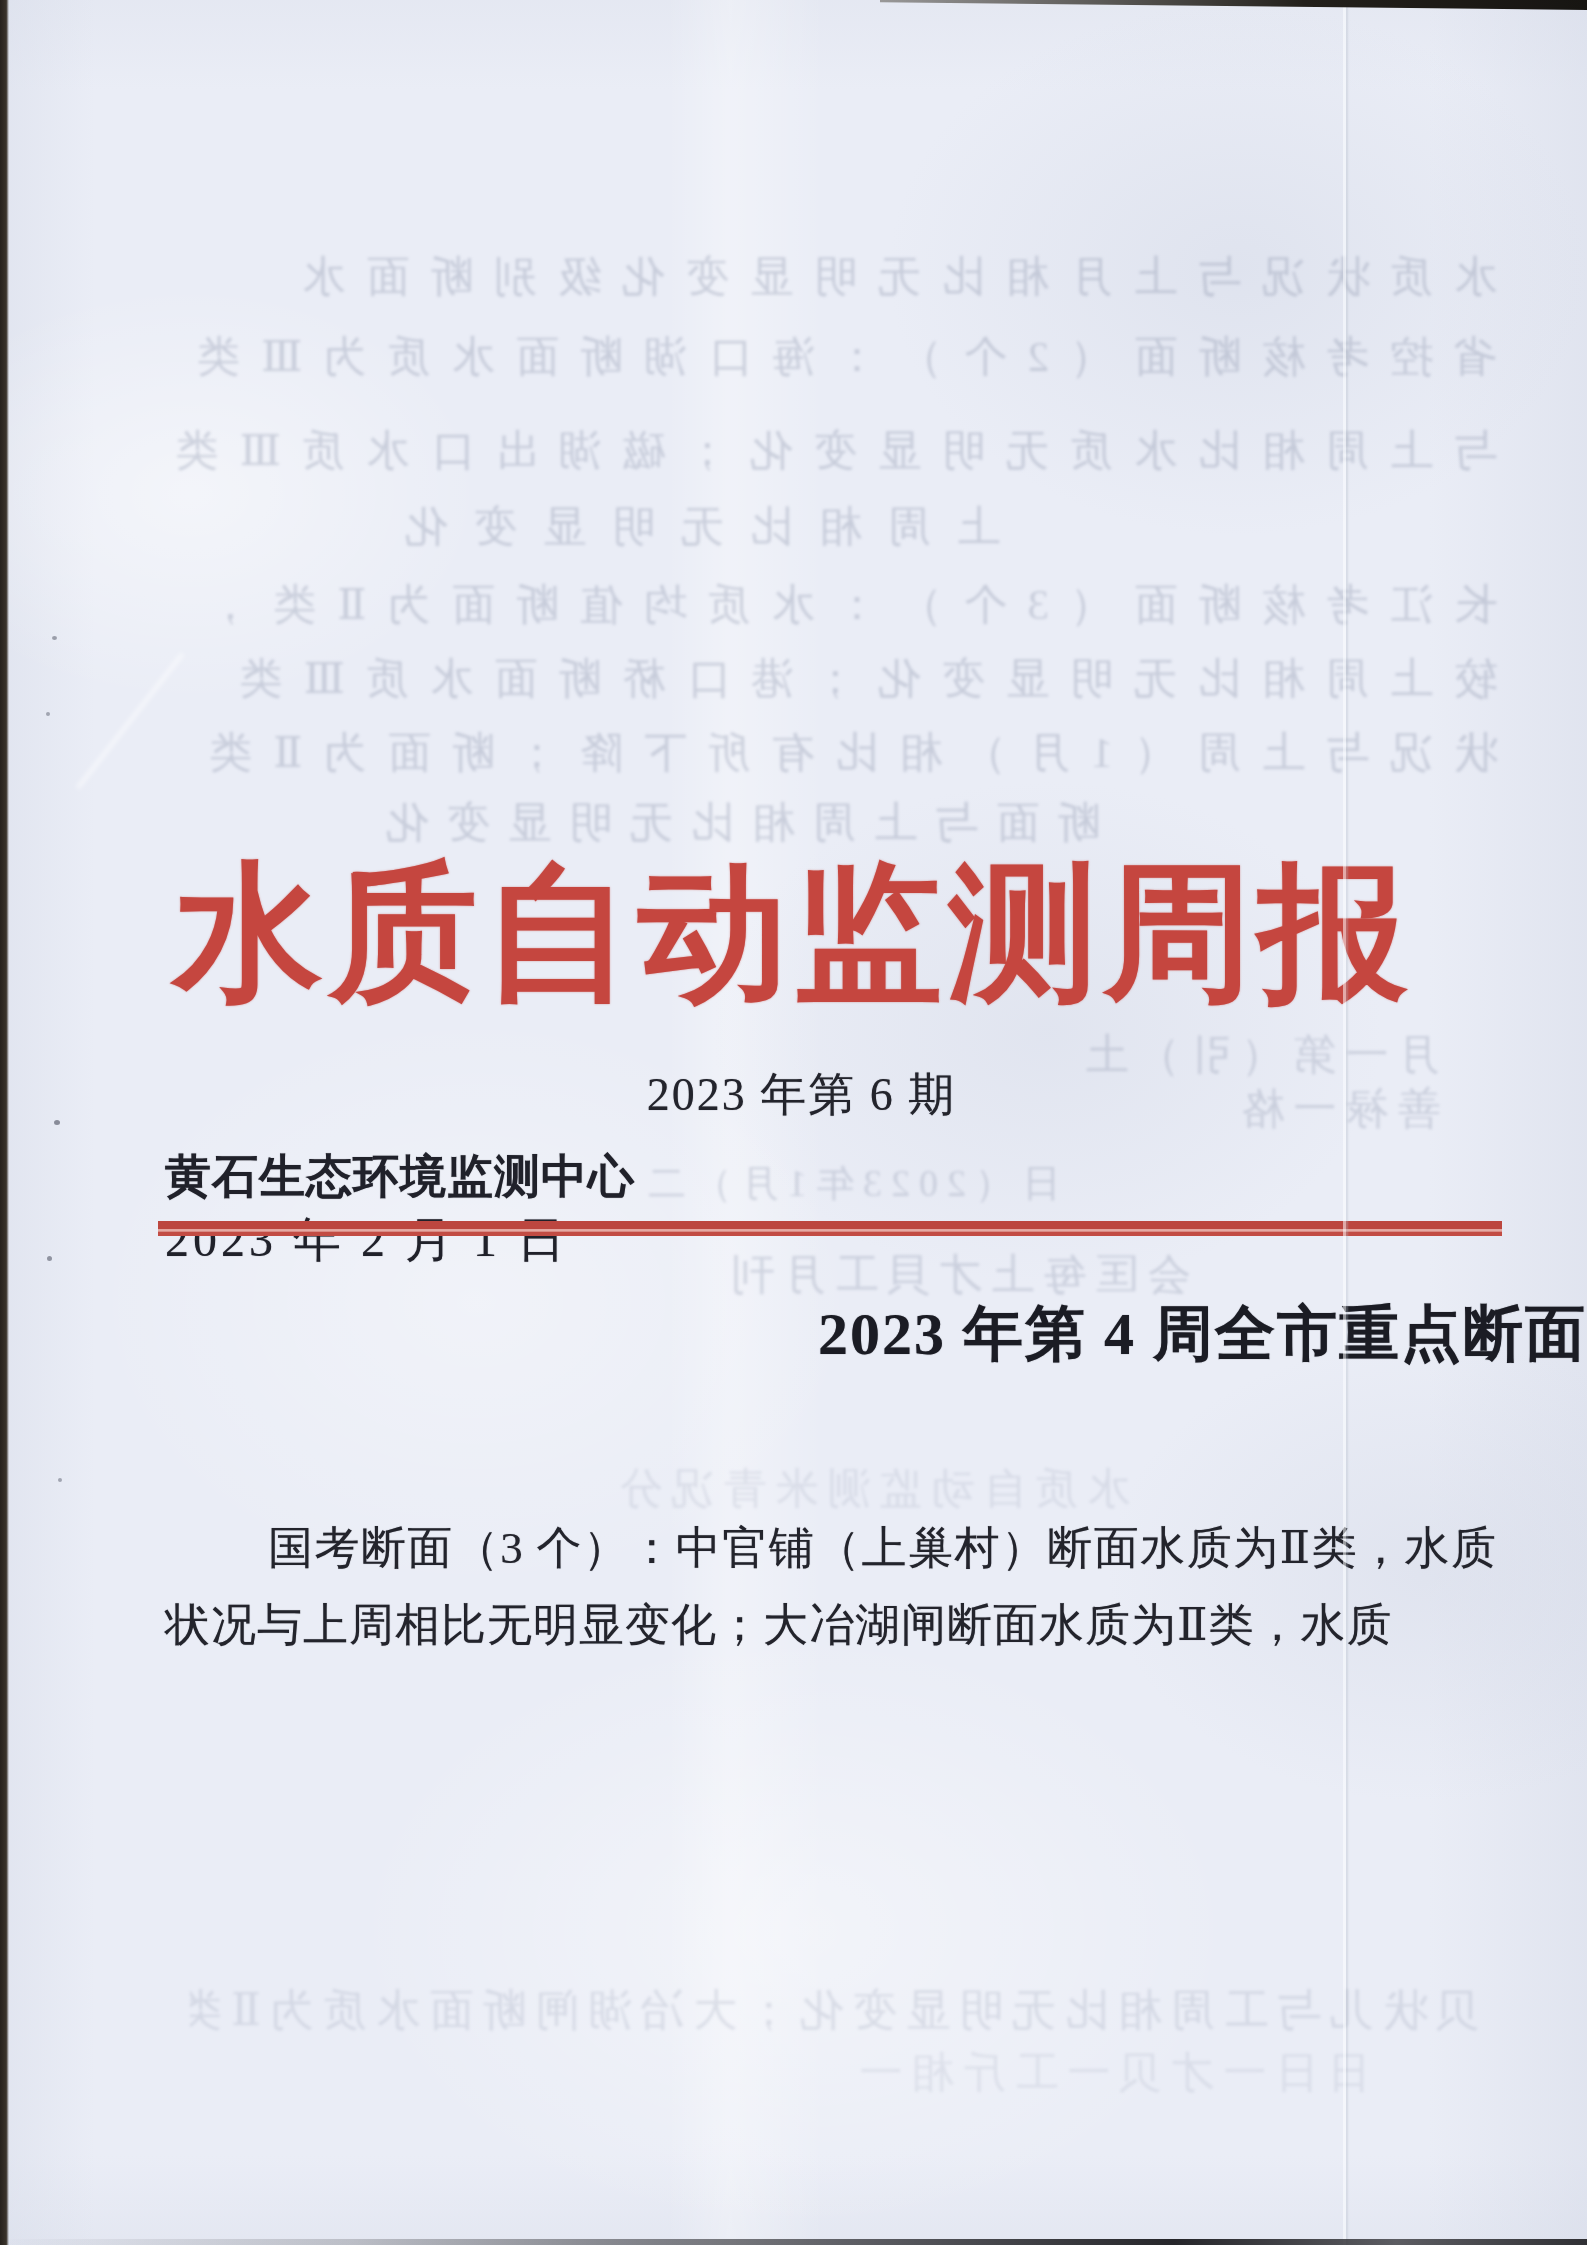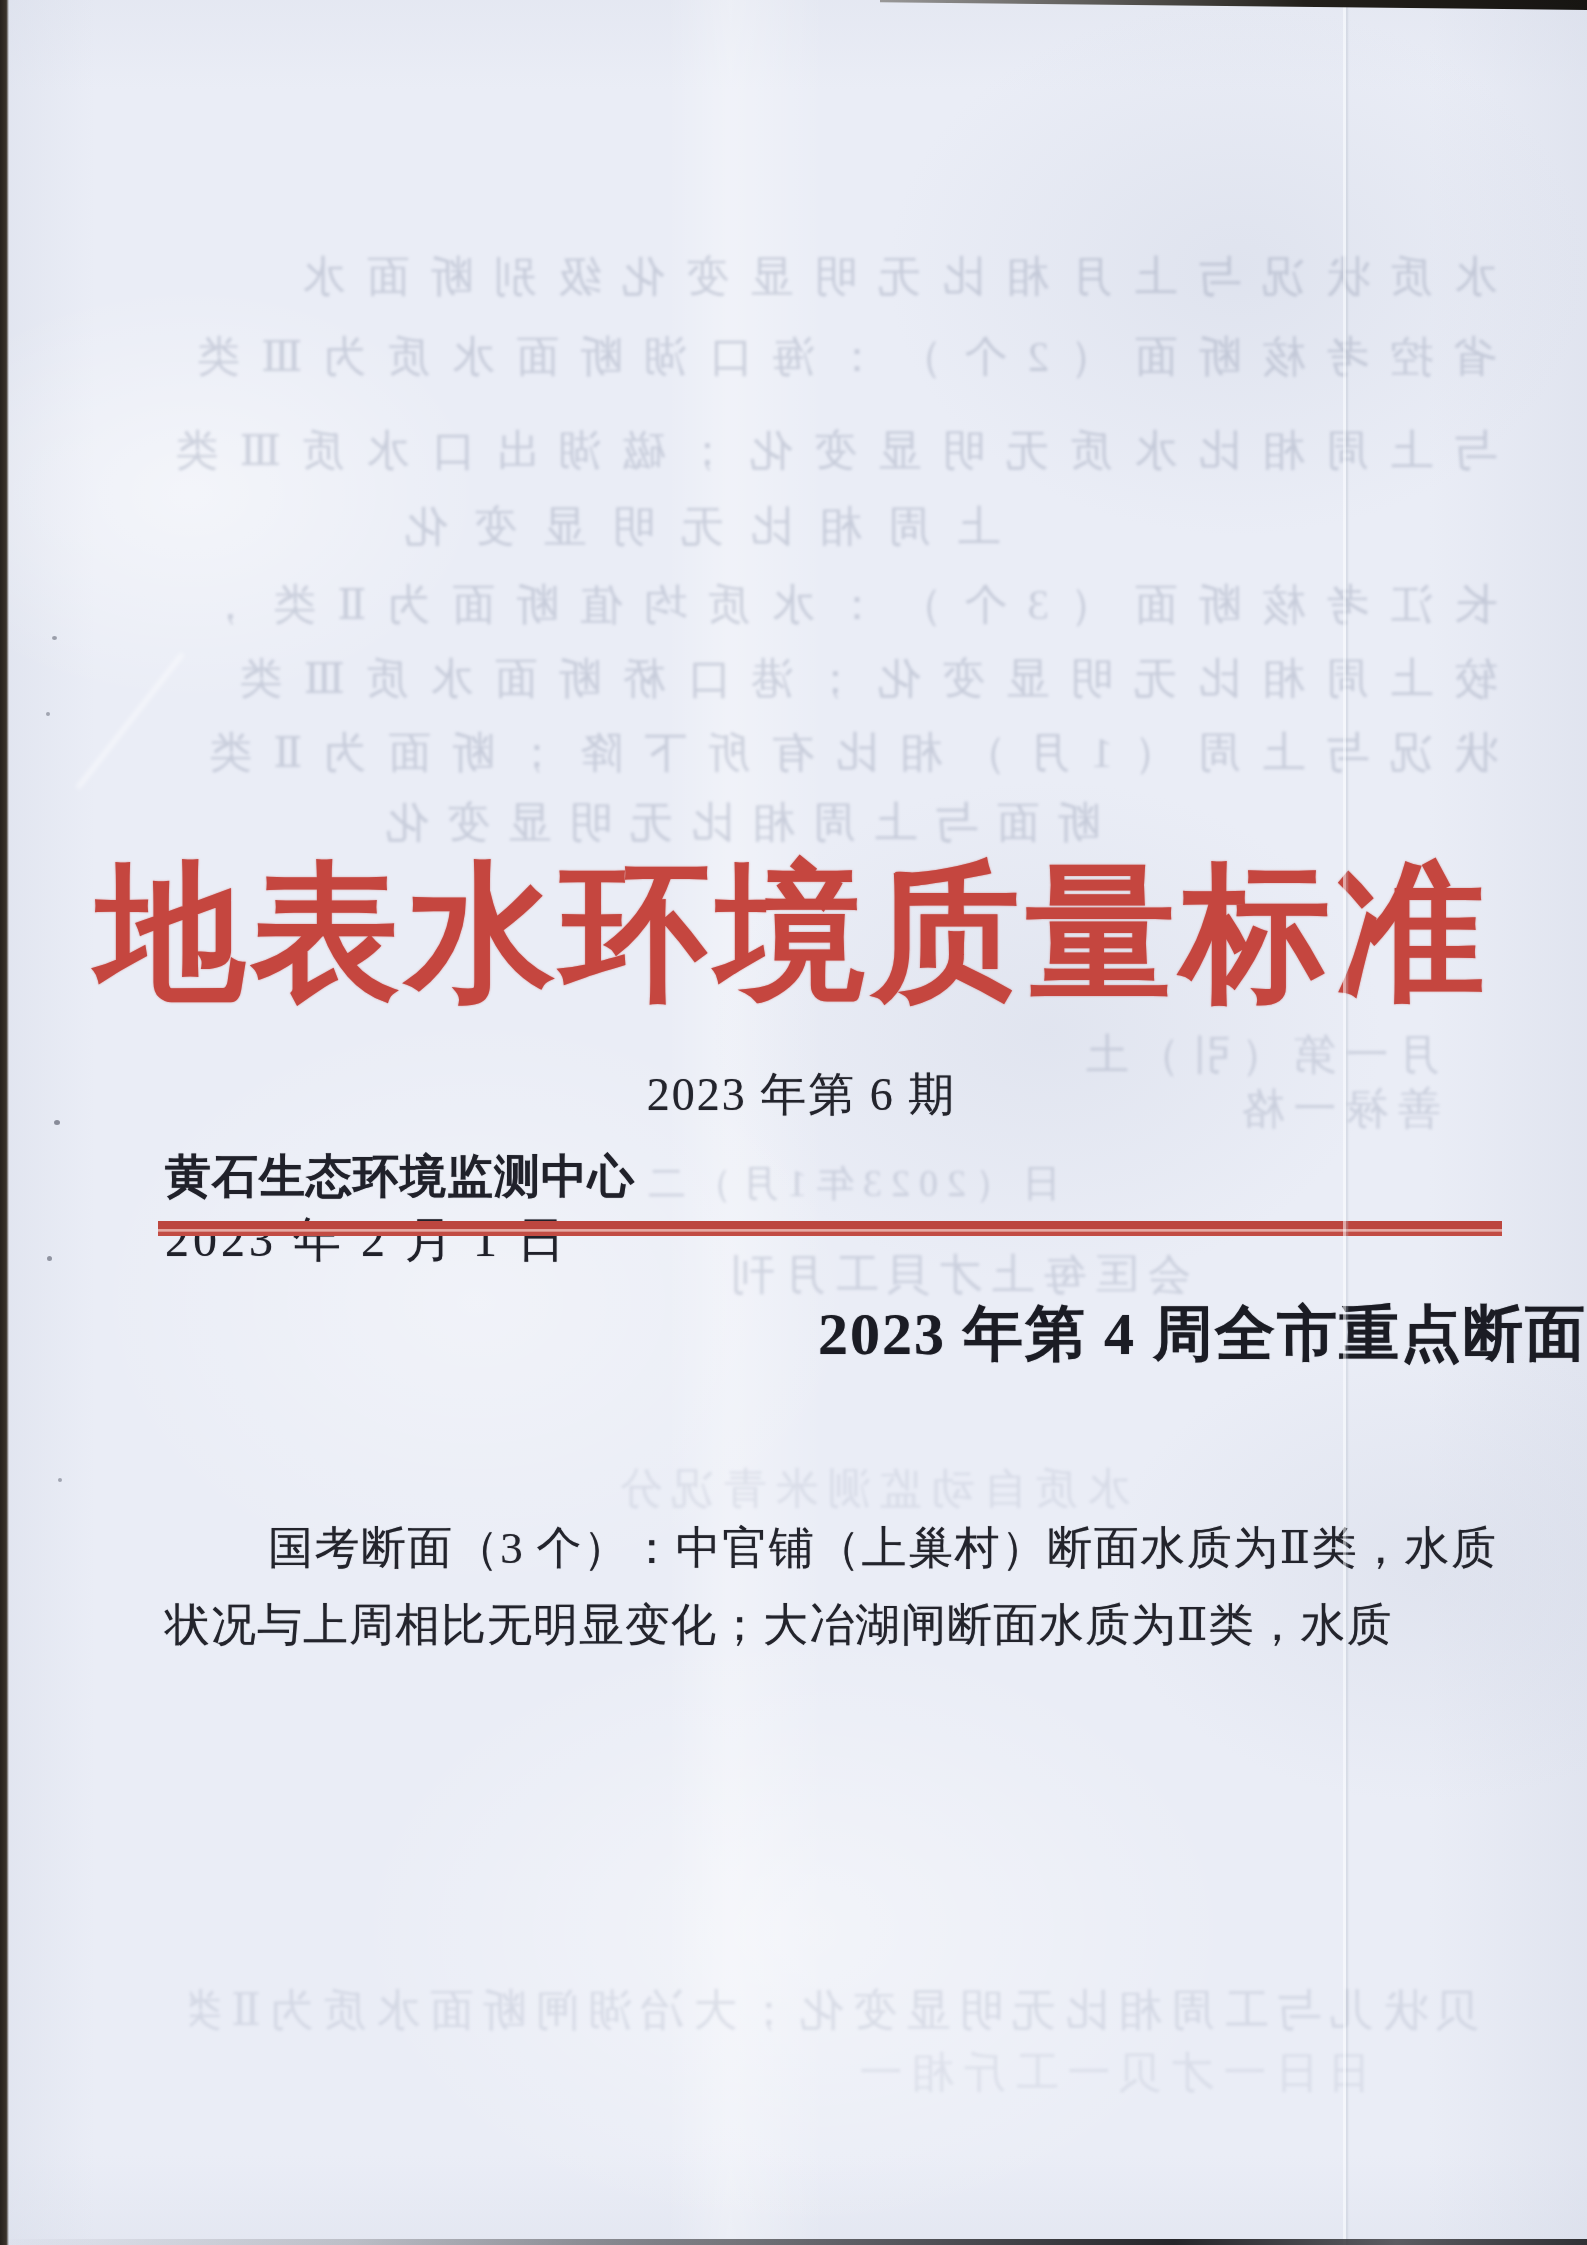--- a/index.html
+++ b/index.html
@@ -77,21 +77,21 @@
 
     <div class="ghost frag" style="top:1028px;left:1000px;width:440px;">月一第（引）土</div>
     <div class="ghost frag" style="top:1082px;left:1150px;width:290px;">善禄一格</div>
     <div class="ghost frag" style="top:1156px;left:640px;width:420px;font-size:38px;">日（2023年1月）二</div>
     <div class="ghost frag" style="top:1248px;left:570px;width:620px;">会匡每上才貝工月刊</div>
     <div class="ghost frag" style="top:1462px;left:430px;width:700px;opacity:.18;">水质自动监测米青况分</div>
     <div class="ghost frag" style="top:1984px;left:190px;width:1290px;opacity:.22;font-size:44px;">贝状儿与工周相比无明显变化；大冶湖闸断面水质为Ⅱ类，水质</div>
     <div class="ghost frag" style="top:2046px;left:220px;width:1150px;opacity:.16;">日日一才贝一工斤相一</div>
   </div>
 
-  <div class="masthead-title">地表水环境质量标准</div>
+  <div class="masthead-title">水质自动监测周报</div>
 
   <div class="issue-line">2023 年第 6 期</div>
 
   <div class="pub-row">
     <span class="pub-org">黄石生态环境监测中心</span>
     <span class="pub-date">2023 年 2 月 1 日</span>
   </div>
 
   <div class="rule-red"></div>
 

